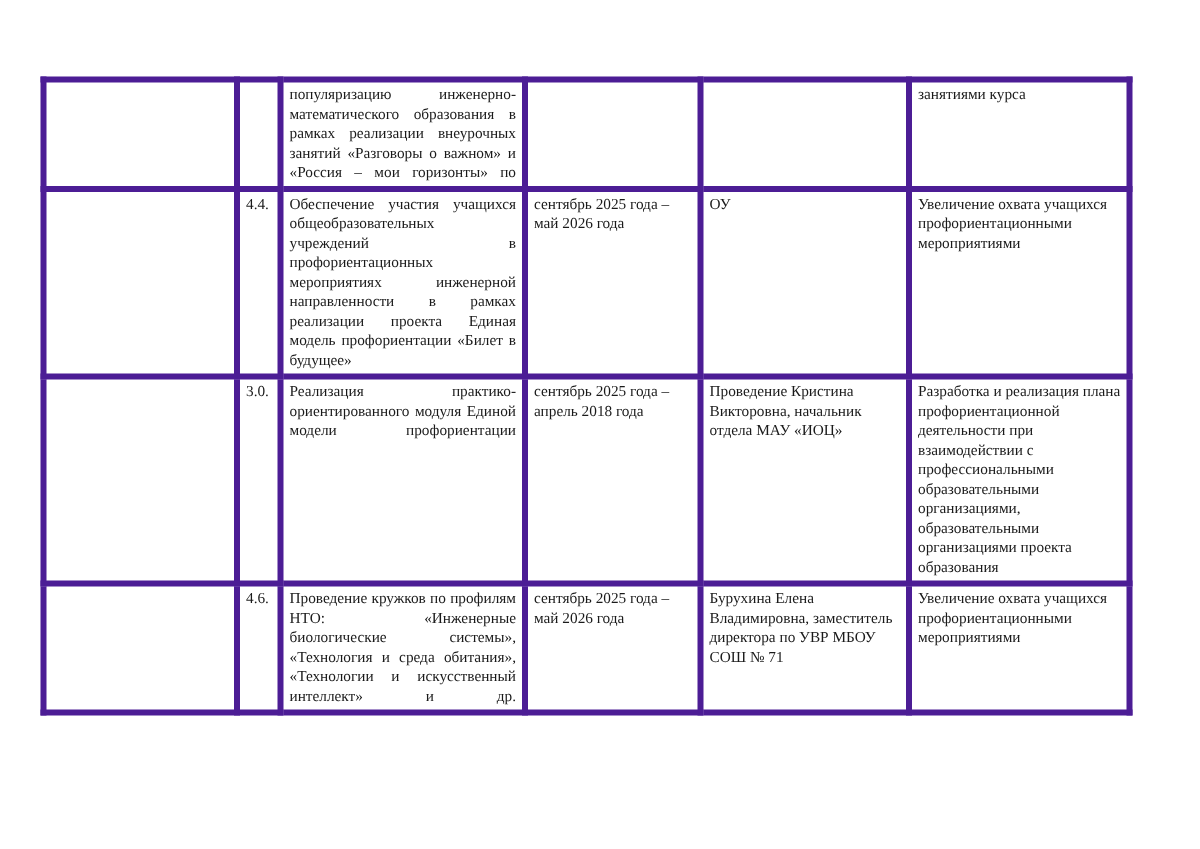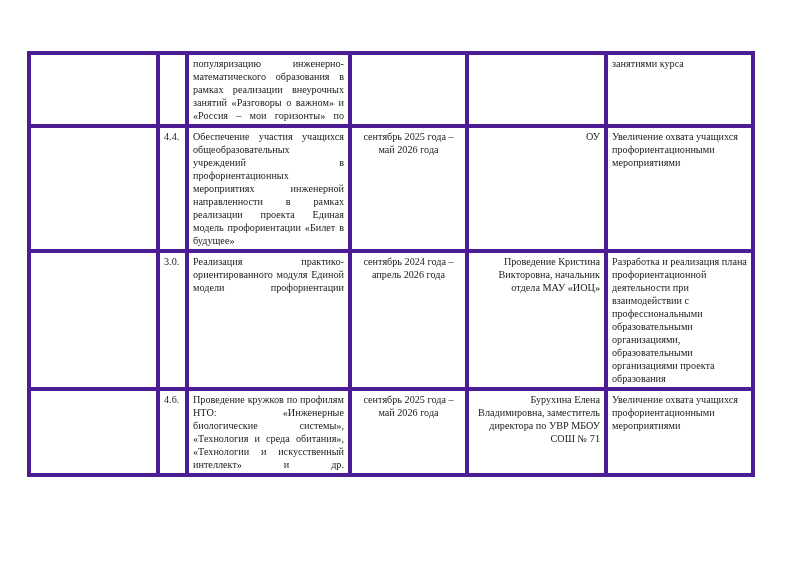--- a/index.html
+++ b/index.html
@@ -49,24 +49,24 @@
     text-align: left;
     vertical-align: top;
   }
   .cell-task {
     text-align: justify;
     text-align-last: justify;
     hyphens: none;
     margin-left: 24px;
   }
   .cell-date {
-    text-align: center;
+    text-align: left;
   }
   .cell-resp {
-    text-align: right;
+    text-align: left;
   }
   .cell-res {
   }
   
   .cont-task {
     text-align: justify;
     text-align-last: justify;
   }
 </style>
 </head>
@@ -100,21 +100,21 @@
         <td class="cell-task">Обеспечение участия учащихся общеобразовательных учреждений в профориентационных мероприятиях инженерной направленности в рамках реализации проекта Единая модель профориентации «Билет в будущее»</td>
         <td class="cell-date">сентябрь 2025 года – май 2026 года</td>
         <td class="cell-resp">ОУ</td>
         <td class="cell-res">Увеличение охвата учащихся профориентационными мероприятиями</td>
       </tr>
 
       <tr>
         <td class="cell-blank"></td>
         <td class="cell-num">3.0.</td>
         <td class="cell-task">Реализация практико-ориентированного модуля Единой модели профориентации</td>
-        <td class="cell-date">сентябрь 2024 года – апрель 2026 года</td>
+        <td class="cell-date">сентябрь 2025 года – апрель 2018 года</td>
         <td class="cell-resp">Проведение Кристина Викторовна, начальник отдела МАУ «ИОЦ»</td>
         <td class="cell-res">Разработка и реализация плана профориентационной деятельности при взаимодействии с профессиональными образовательными организациями, образовательными организациями проекта образования</td>
       </tr>
 
       <tr>
         <td class="cell-blank"></td>
         <td class="cell-num">4.6.</td>
         <td class="cell-task">Проведение кружков по профилям НТО: «Инженерные биологические системы», «Технология и среда обитания», «Технологии и искусственный интеллект» и др.</td>
         <td class="cell-date">сентябрь 2025 года – май 2026 года</td>
         <td class="cell-resp">Бурухина Елена Владимировна, заместитель директора по УВР МБОУ СОШ № 71</td>

